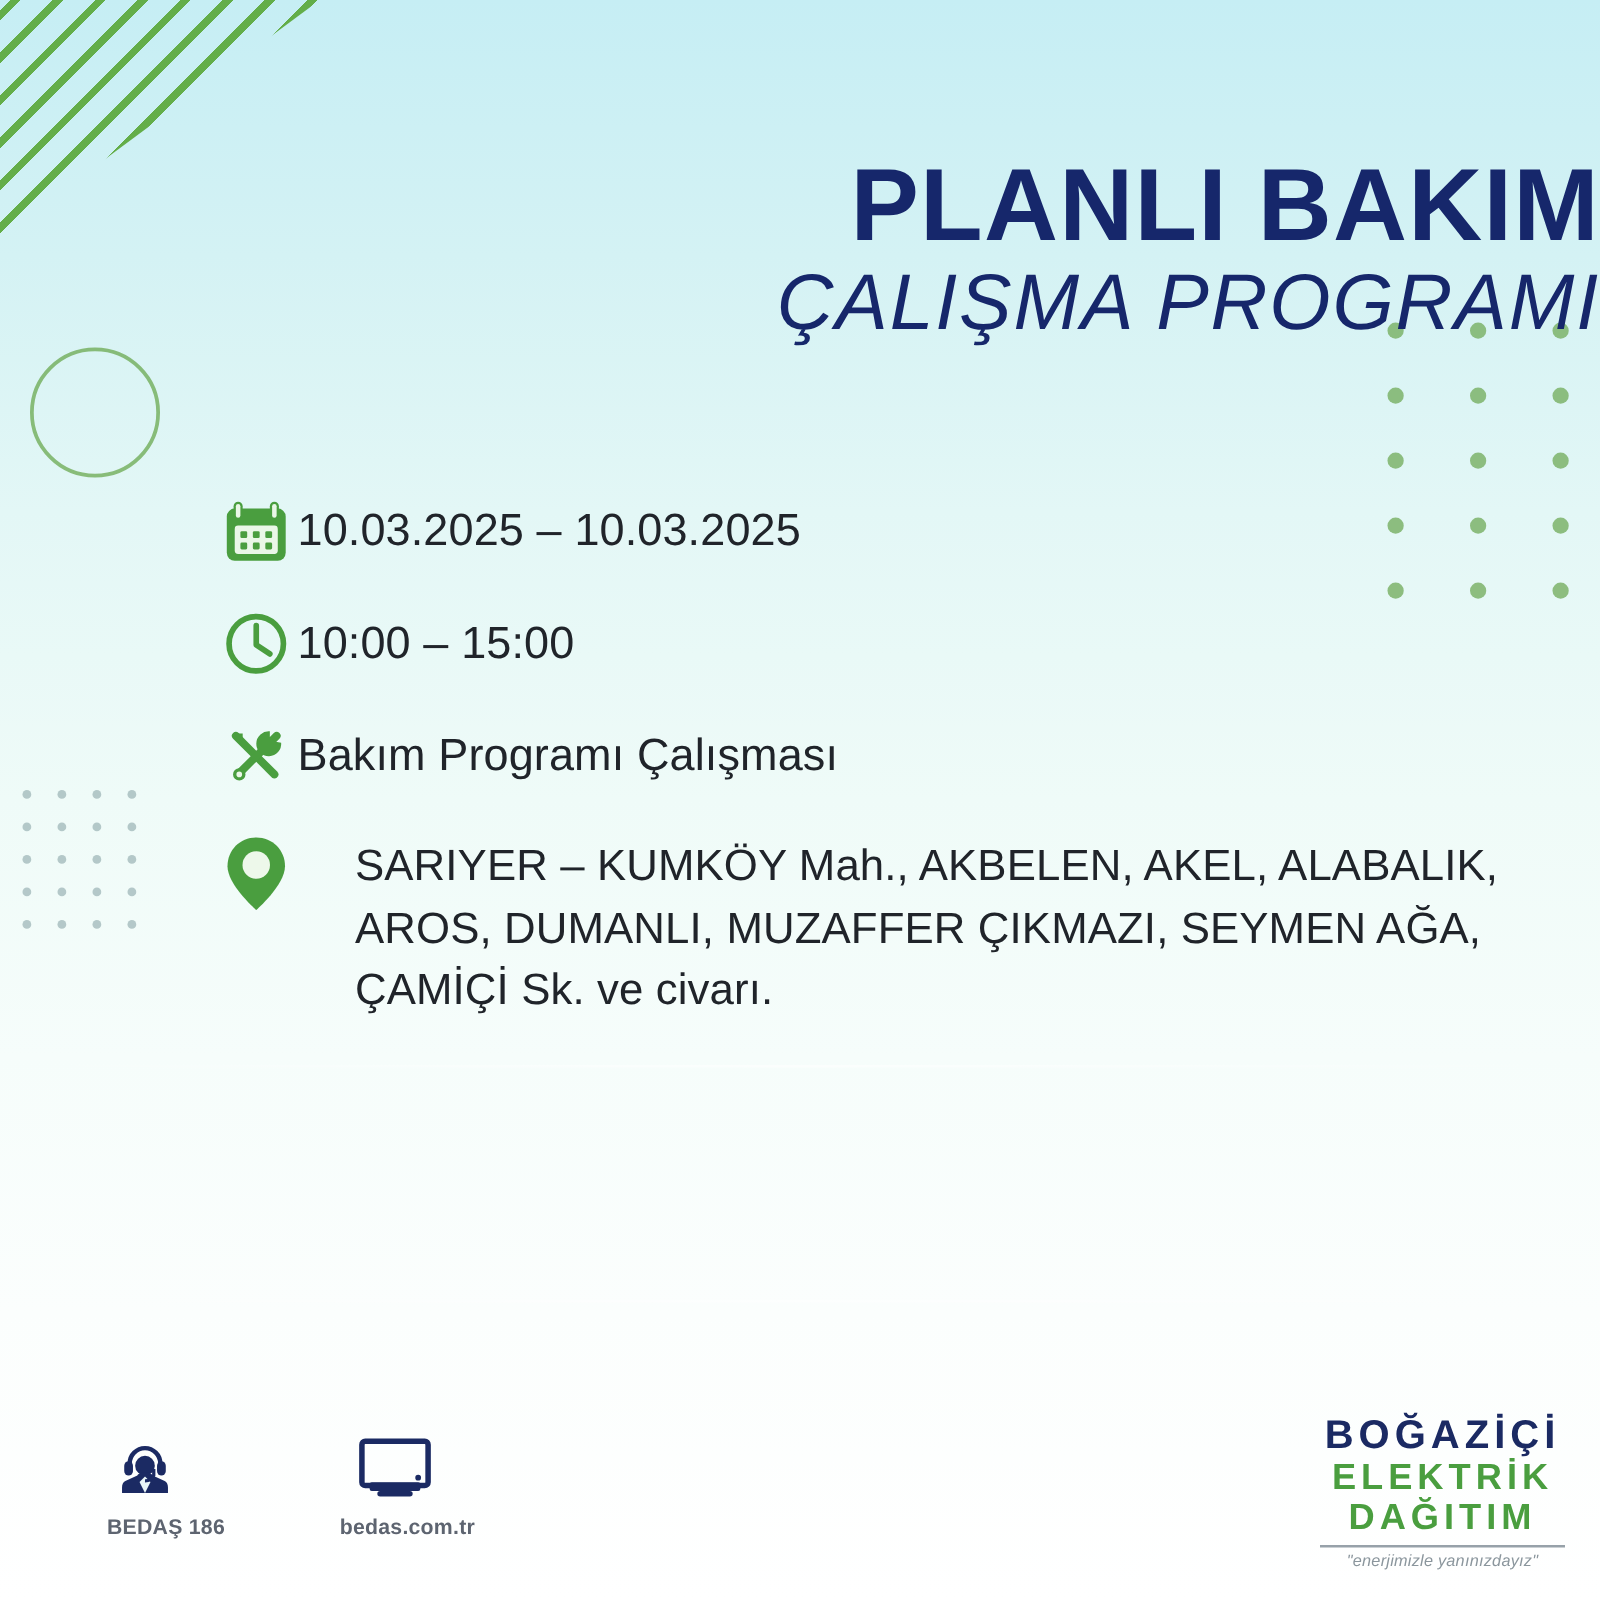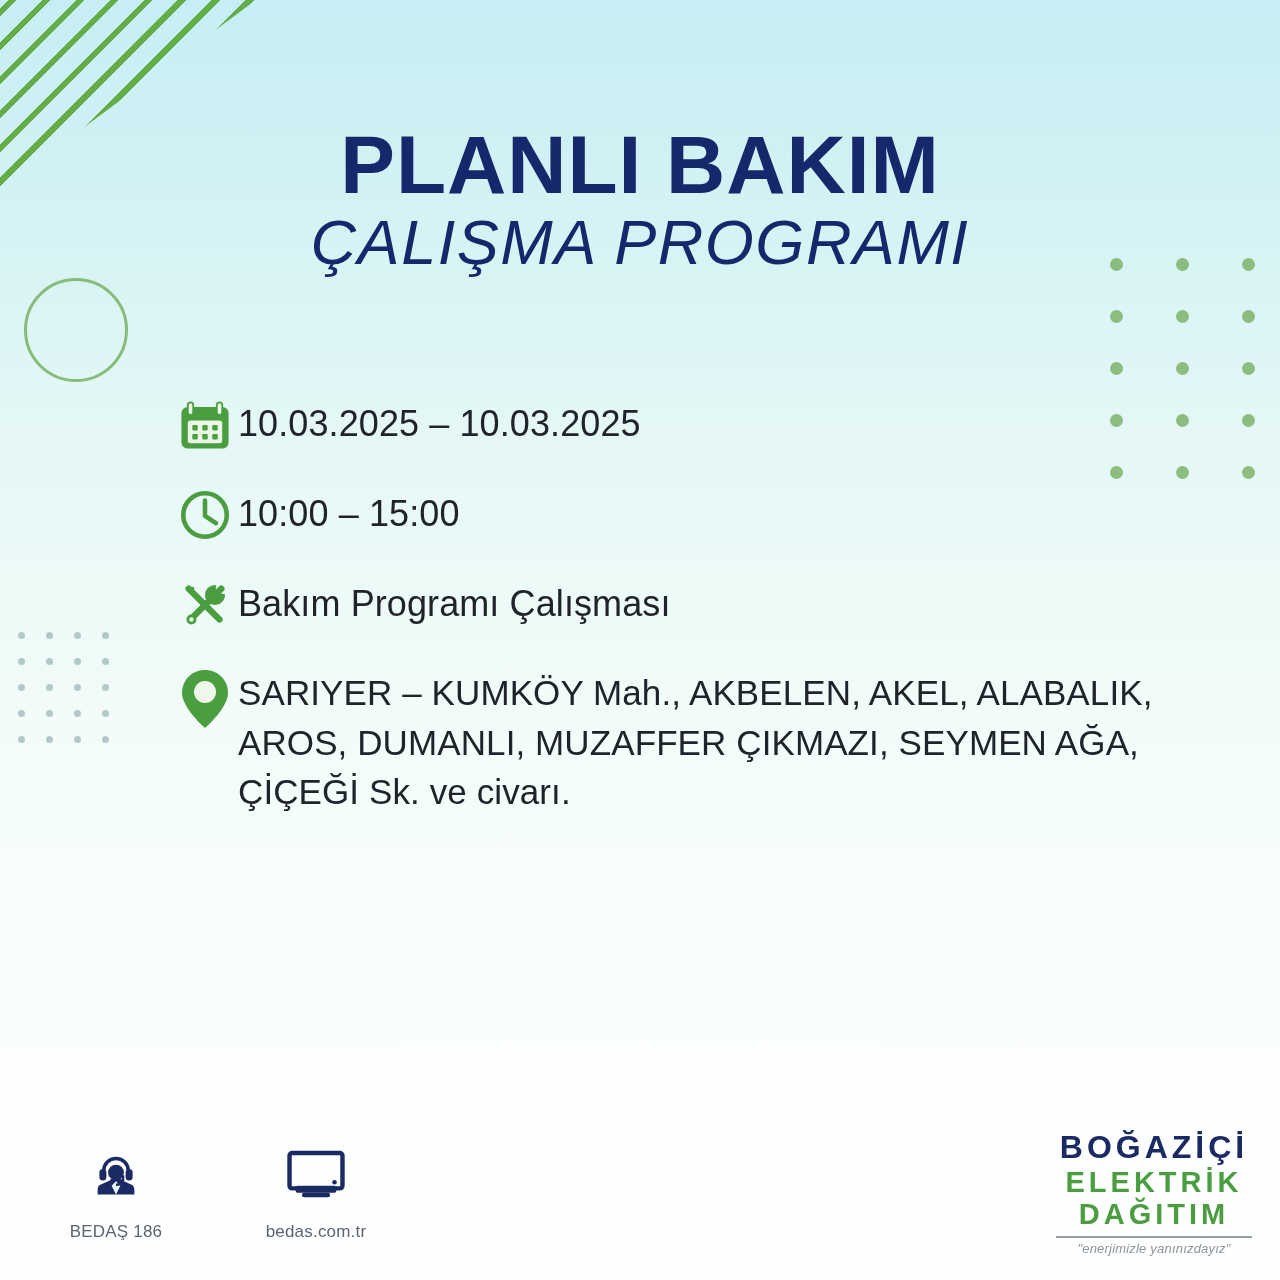--- a/index.html
+++ b/index.html
@@ -39,49 +39,49 @@
     position:absolute;left:18px;top:632px;
     display:grid;grid-template-columns:repeat(4,28px);grid-template-rows:repeat(5,26px);
   }
   .dots-left i{display:block;width:7px;height:7px;border-radius:50%;background:#9fb7b8;opacity:.75;}
   .wave{
     position:absolute;left:0;width:100%;height:2px;
     background:linear-gradient(90deg,rgba(255,255,255,0),rgba(255,255,255,.85),rgba(255,255,255,0));
     opacity:.7;
   }
   
-  .header{position:absolute;left:0;top:126px;width:1280px;text-align:center;}
+  .header{position:absolute;left:0;top:126px;width:1280px;text-align:right;}
   .title-main{
     font-size:82px;font-weight:bold;letter-spacing:1px;color:#16276b;
     line-height:.96;margin:0;
   }
   .title-sub{
     font-size:63px;font-weight:400;letter-spacing:1.5px;color:#16276b;
     line-height:1.18;margin:0;font-style:italic;
   }
   
   .info{position:absolute;left:176px;top:396px;width:1090px;}
   .row{display:flex;align-items:flex-start;margin-bottom:26px;}
   .row .ico{width:62px;min-width:62px;height:64px;position:relative;}
   .row .txt{
     font-size:36px;color:#20242a;line-height:1.22;padding-top:6px;
     letter-spacing:.1px;
   }
   .row.addr .txt{font-size:35px;line-height:1.42;padding-top:2px;}
   .row.addr .ico{height:70px;}
-  .addr-line{display:block;white-space:nowrap;}
+  .addr-line{display:block;white-space:nowrap;margin-left:46px;}
   
   .ico svg{display:block;}
   
   .footer{position:absolute;left:0;top:1142px;width:1280px;height:138px;}
   .contacts{position:absolute;left:52px;top:0;display:flex;gap:72px;}
   .contact{width:128px;text-align:center;}
   .contact .cico{height:62px;display:flex;align-items:flex-end;justify-content:center;}
   .contact .clabel{
-    margin-top:18px;font-size:17px;font-weight:normal;color:#5d6470;letter-spacing:.2px;
+    margin-top:8px;font-size:17px;font-weight:bold;color:#5d6470;letter-spacing:.2px;text-align:right;
   }
   .brand{position:absolute;right:22px;top:-12px;width:208px;text-align:center;}
   .brand .b1{font-size:32px;font-weight:bold;letter-spacing:4px;color:#1b2a63;line-height:1.12;}
   .brand .b2,.brand .b3{font-size:29px;font-weight:bold;letter-spacing:4px;color:#4a9e3f;line-height:1.12;}
   .brand .rule{height:2px;background:#7d8a93;margin:5px 6px 3px 6px;opacity:.8;}
   .brand .b4{font-size:13px;font-style:italic;color:#8b969d;letter-spacing:.2px;}
 </style>
 </head>
 <body>
 
@@ -188,21 +188,21 @@
     <div class="row addr">
       <span class="ico">
         <svg width="58" height="66" viewBox="0 0 58 66">
           <path d="M29 4 C16 4 6 14 6 27 C6 42 29 62 29 62 C29 62 52 42 52 27 C52 14 42 4 29 4 Z" fill="#4a9e3f"></path>
           <circle cx="29" cy="26" r="11" fill="#edf8ea"></circle>
         </svg>
       </span>
       <span class="txt">
         <span class="addr-line">SARIYER – KUMKÖY Mah., AKBELEN, AKEL, ALABALIK,</span>
         <span class="addr-line">AROS, DUMANLI, MUZAFFER ÇIKMAZI, SEYMEN AĞA,</span>
-        <span class="addr-line">ÇİÇEĞİ Sk. ve civarı.</span>
+        <span class="addr-line">ÇAMİÇİ Sk. ve civarı.</span>
       </span>
     </div>
 
   </div>
 
   <div class="footer">
 
     <div class="contacts">
 
       <div class="contact">

